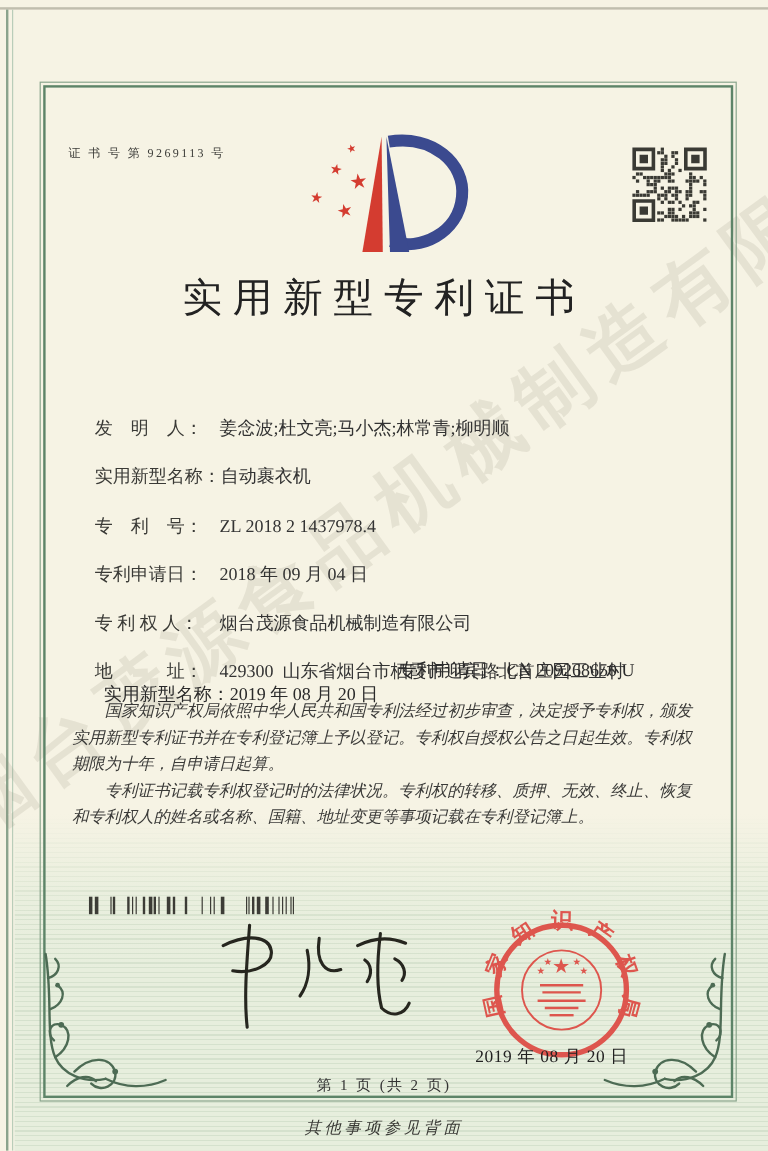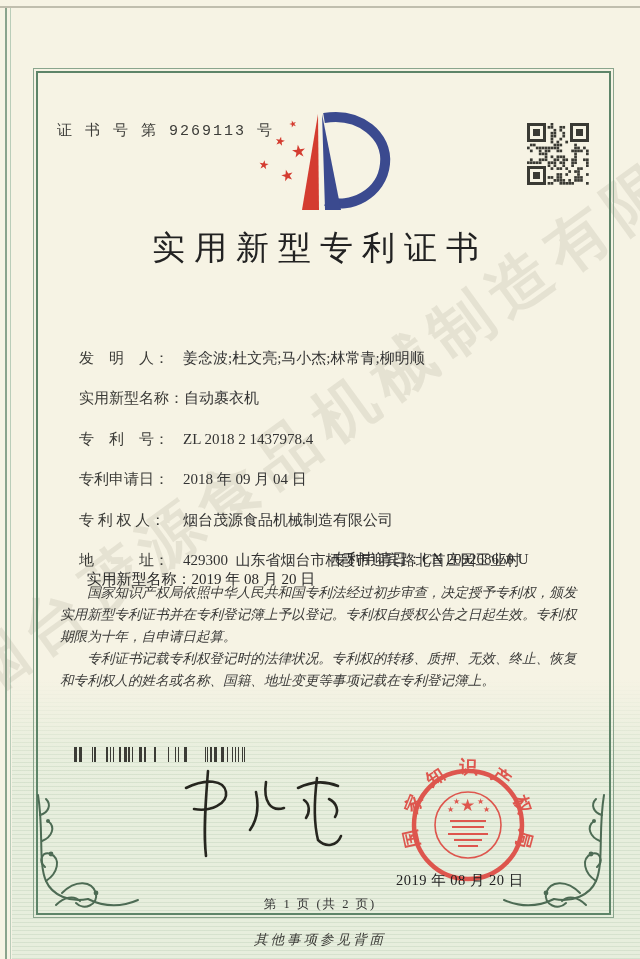--- a/index.html
+++ b/index.html
@@ -45,21 +45,21 @@
     transform:rotate(-36deg);transform-origin:0 50%;
     font-size:62px;letter-spacing:10px;white-space:nowrap;
     color:rgba(148,143,126,.17);font-weight:bold;
     pointer-events:none;
   }
 
   .content{position:absolute;inset:0;z-index:2;}
 
   .cert-no{
     position:absolute;left:57px;top:121px;
-    font-size:15px;letter-spacing:2px;color:#3c3c38;font-family:Liberation Mono, monospace;
+    font-size:10px;letter-spacing:2px;color:#3c3c38;
   }
 
   .logo{position:absolute;left:238px;top:106px;}
   .qr{position:absolute;left:526px;top:122px;}
 
   .title{
     position:absolute;left:0;top:226px;width:100%;
     text-align:center;font-size:33px;font-weight:400;
     letter-spacing:9px;color:#222;
   }

